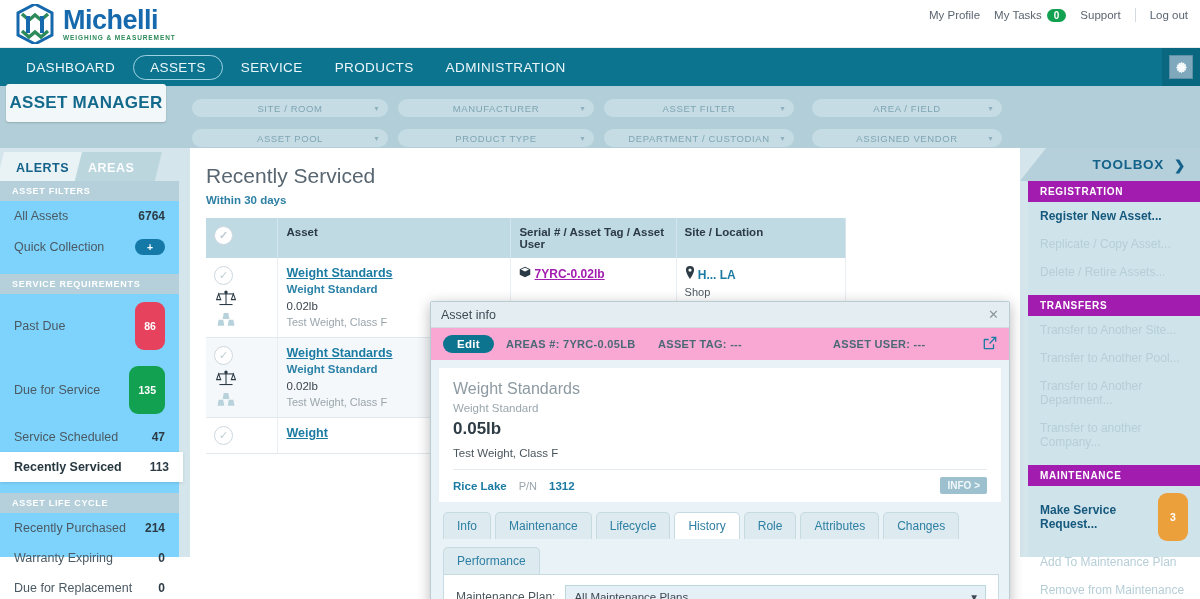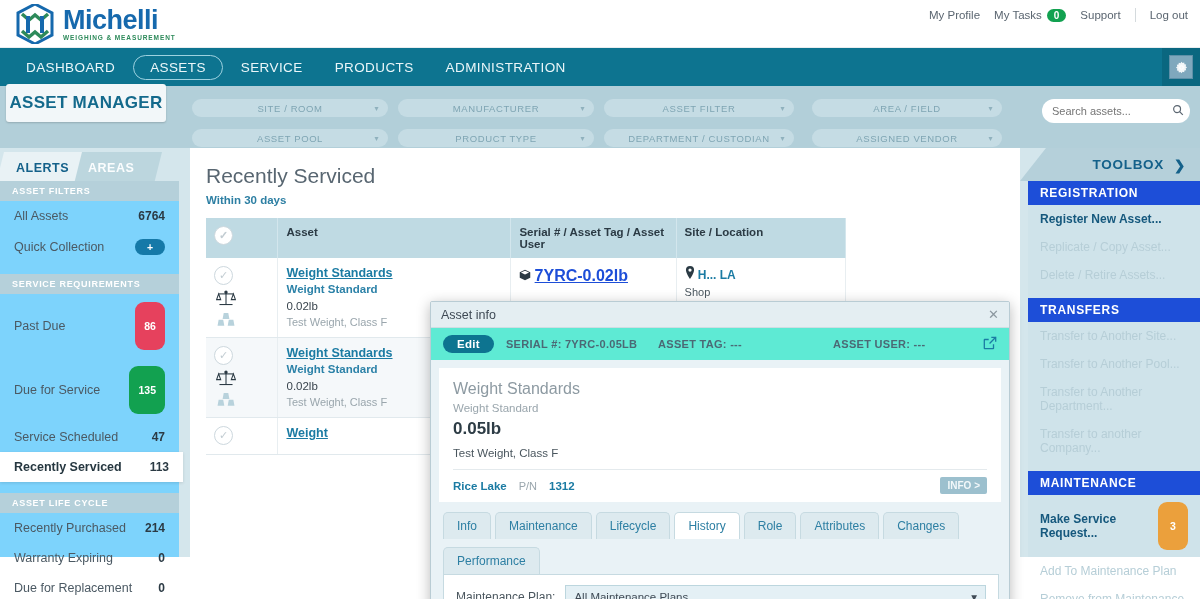--- a/index.html
+++ b/index.html
@@ -84,48 +84,48 @@
   table.assets td { padding:8px 8px; vertical-align:top; border-right:1px solid #e8eef1;
                     border-bottom:1px solid #e1e9ed; font-size:11.5px; }
   table.assets tr.alt td { background:#f5f8fa; }
   .ckcol { width:34px; }
   .ck { width:19px; height:19px; border-radius:50%; border:1px solid #cdd8de; color:#c2ccd2;
         display:flex; align-items:center; justify-content:center; font-size:11px; background:#fff;}
   .asset-link { color:#1b7ba3; font-weight:bold; font-size:12.5px; line-height:1.25; display:block;}
   .asset-type { color:#2c82a8; font-weight:bold; font-size:11.5px; line-height:1.3; }
   .asset-cap { color:#39444d; font-size:11.5px; margin-top:3px;}
   .asset-desc { color:#9aa6ad; font-size:11px; line-height:1.3; margin-top:3px;}
-  .serial { color:#1d4ed8; font-weight:bold; font-size:16px; line-height:1.25;}
+  .serial { color:#a21caf; font-weight:bold; font-size:12px; line-height:1.25;}
   .sitename { color:#1b7ba3; font-weight:bold; font-size:12px; line-height:1.25;}
   .siteline { color:#4a565e; font-size:11px; margin-top:3px;}
   .sitefaint{ color:#a9b4ba; font-size:11px; margin-top:2px;}
   .iconcell { display:flex; flex-direction:column; gap:2px; margin-top:4px; align-items:center; width:24px;}
 
   
   .toolbox { position:absolute; right:0; top:0; width:180px; bottom:0; }
   .tb-tab { height:33px; background:#b5d0da; color:#14618a; font-weight:bold; font-size:13.5px;
             letter-spacing:.7px; display:flex; align-items:center; justify-content:flex-end;
             gap:10px; padding-right:14px; position:relative;}
   .tb-tab:before{ content:""; position:absolute; left:0; top:0; width:26px; height:33px;
             background:#d4e6ec; clip-path:polygon(0 0,100% 0,0 100%); }
   .tb-body { background:#cfe3ea; position:absolute; top:33px; left:8px; right:0; bottom:0; }
-  .tb-head { background:#1d4ed8; color:#ffffff; font-size:12px; font-weight:bold; letter-spacing:.7px; padding:5px 12px;}
+  .tb-head { background:#a21caf; color:#ffffff; font-size:10px; font-weight:bold; letter-spacing:.7px; padding:5px 12px;}
   .tb-item { padding:7px 12px; font-size:12px; display:flex; align-items:center; justify-content:space-between;}
   .tb-item.on { color:#15587d; font-weight:bold; }
   .tb-item.off{ color:#b6ced7; }
   .pill.orange { background:#eba03c; }
   .tb-gap { height:9px; }
 
   
   .modal { position:absolute; left:430px; top:153px; width:580px; height:446px; background:#e9f2f6;
            border:1px solid #b9ccd4; box-shadow:0 3px 14px rgba(0,0,0,.28); border-radius:2px; overflow:hidden;}
   .md-title { height:26px; background:#e4eef2; display:flex; align-items:center; justify-content:space-between;
               padding:0 10px; font-size:12.5px; color:#3f4a55; border-bottom:1px solid #cfdde3;}
   .md-close { color:#8b979f; font-size:13px; }
-  .md-bar { height:32px; background:#5eead4; display:flex; align-items:center; padding:0 12px; gap:0;
+  .md-bar { height:32px; background:#f9a8d4; display:flex; align-items:center; padding:0 12px; gap:0;
             font-size:11px; font-weight:bold; letter-spacing:.3px; color:#4b6975;}
   .editbtn { background:#0d7490; color:#fff; border-radius:11px; font-size:11.5px; font-weight:bold;
              padding:3px 14px; margin-right:12px;}
   .md-bar .f1 { flex:0 0 auto; margin-right:auto; }
   .md-bar .f2 { width:175px; }
   .md-bar .f3 { width:150px; }
   .md-white { background:#ffffff; margin:8px 8px 0 8px; padding:12px 14px 8px 14px; }
   .mw-title { font-size:16px; color:#8d9aa2; }
   .mw-sub { font-size:11.5px; color:#9aa6ad; margin-top:4px;}
   .mw-cap { font-size:17px; font-weight:bold; color:#2d3c45; margin-top:5px;}
@@ -227,29 +227,20 @@
   </div>
   <div class="fdrop" style="left:604px; top:43px; width:190px;">
     <span>DEPARTMENT / CUSTODIAN</span>
       <span class="car">▾</span>
   </div>
   <div class="fdrop" style="left:812px; top:43px; width:190px;">
     <span>ASSIGNED VENDOR</span>
       <span class="car">▾</span>
   </div>
 
-  <div class="searchbox">
-    <input placeholder="Search assets..." style="">
-    <span>
-      <svg width="12" height="12" viewBox="0 0 16 16" fill="none" stroke="#5a6570" stroke-width="1.6">
-        <circle cx="6.8" cy="6.8" r="4.6"></circle>
-          <line x1="10.4" y1="10.4" x2="14.4" y2="14.4"></line>
-      </svg>
-    </span>
-  </div>
 </div>
 
 <div class="content">
 
   <div class="lefttabs">
     <div class="ltab inactive">
         <span>AREAS</span>
       </div>
     <div class="ltab active">
         <span>ALERTS</span>
@@ -501,21 +492,21 @@
   </div>
 
   <div class="modal">
     <div class="md-title">
       <span>Asset info</span>
       <span class="md-close">✕</span>
     </div>
 
     <div class="md-bar">
       <span class="editbtn">Edit</span>
-      <span class="f1">SERIAL #: 7YRC-0.05LB</span>
+      <span class="f1">AREAS #: 7YRC-0.05LB</span>
       <span class="f2">ASSET TAG: ---</span>
       <span class="f3">ASSET USER: ---</span>
       <span>
         <svg width="14" height="14" viewBox="0 0 16 16" fill="none" stroke="#1b7ba3" stroke-width="1.5">
           <path d="M9.5 1.5H14.5V6.5"></path>
             <path d="M14.5 1.5L7.5 8.5"></path>
           <path d="M12 9.5v4.5a.5.5 0 01-.5.5H2a.5.5 0 01-.5-.5V4.5A.5.5 0 012 4h4.5"></path>
         </svg>
       </span>
     </div>

